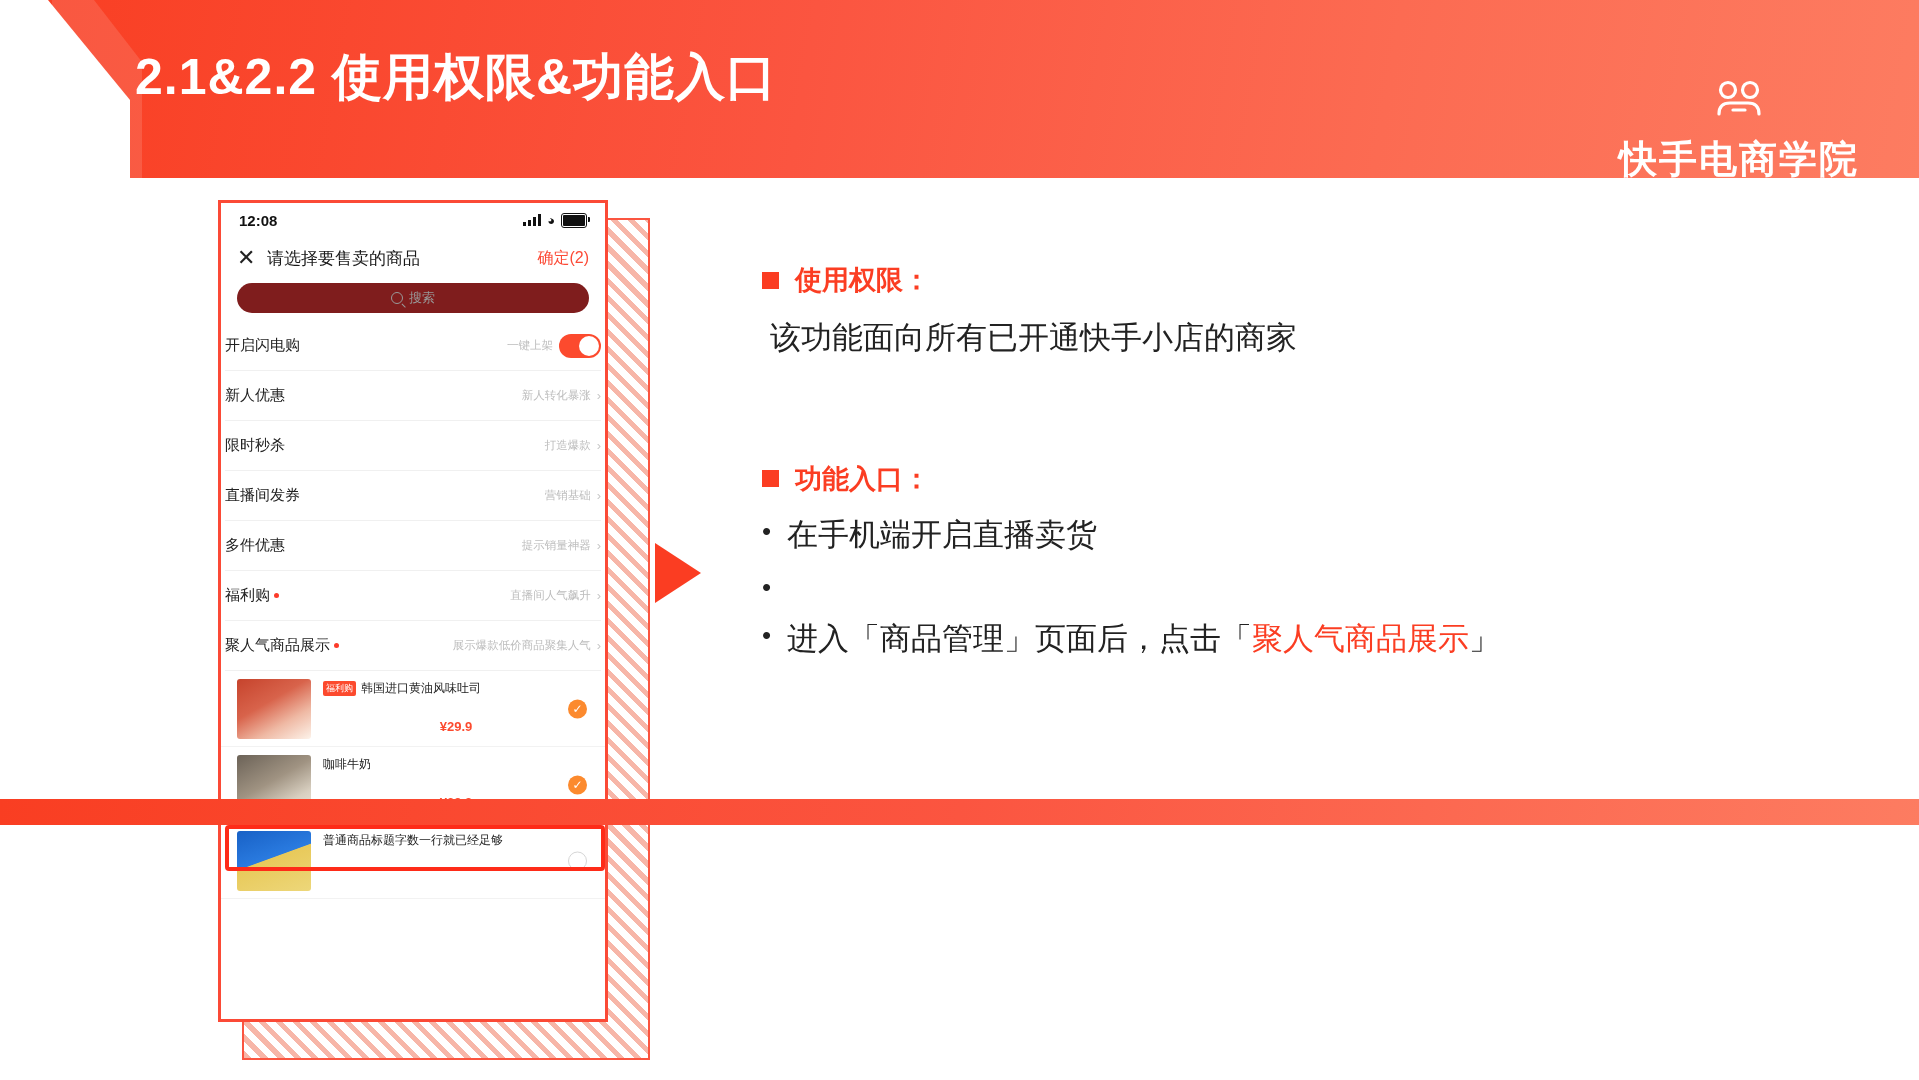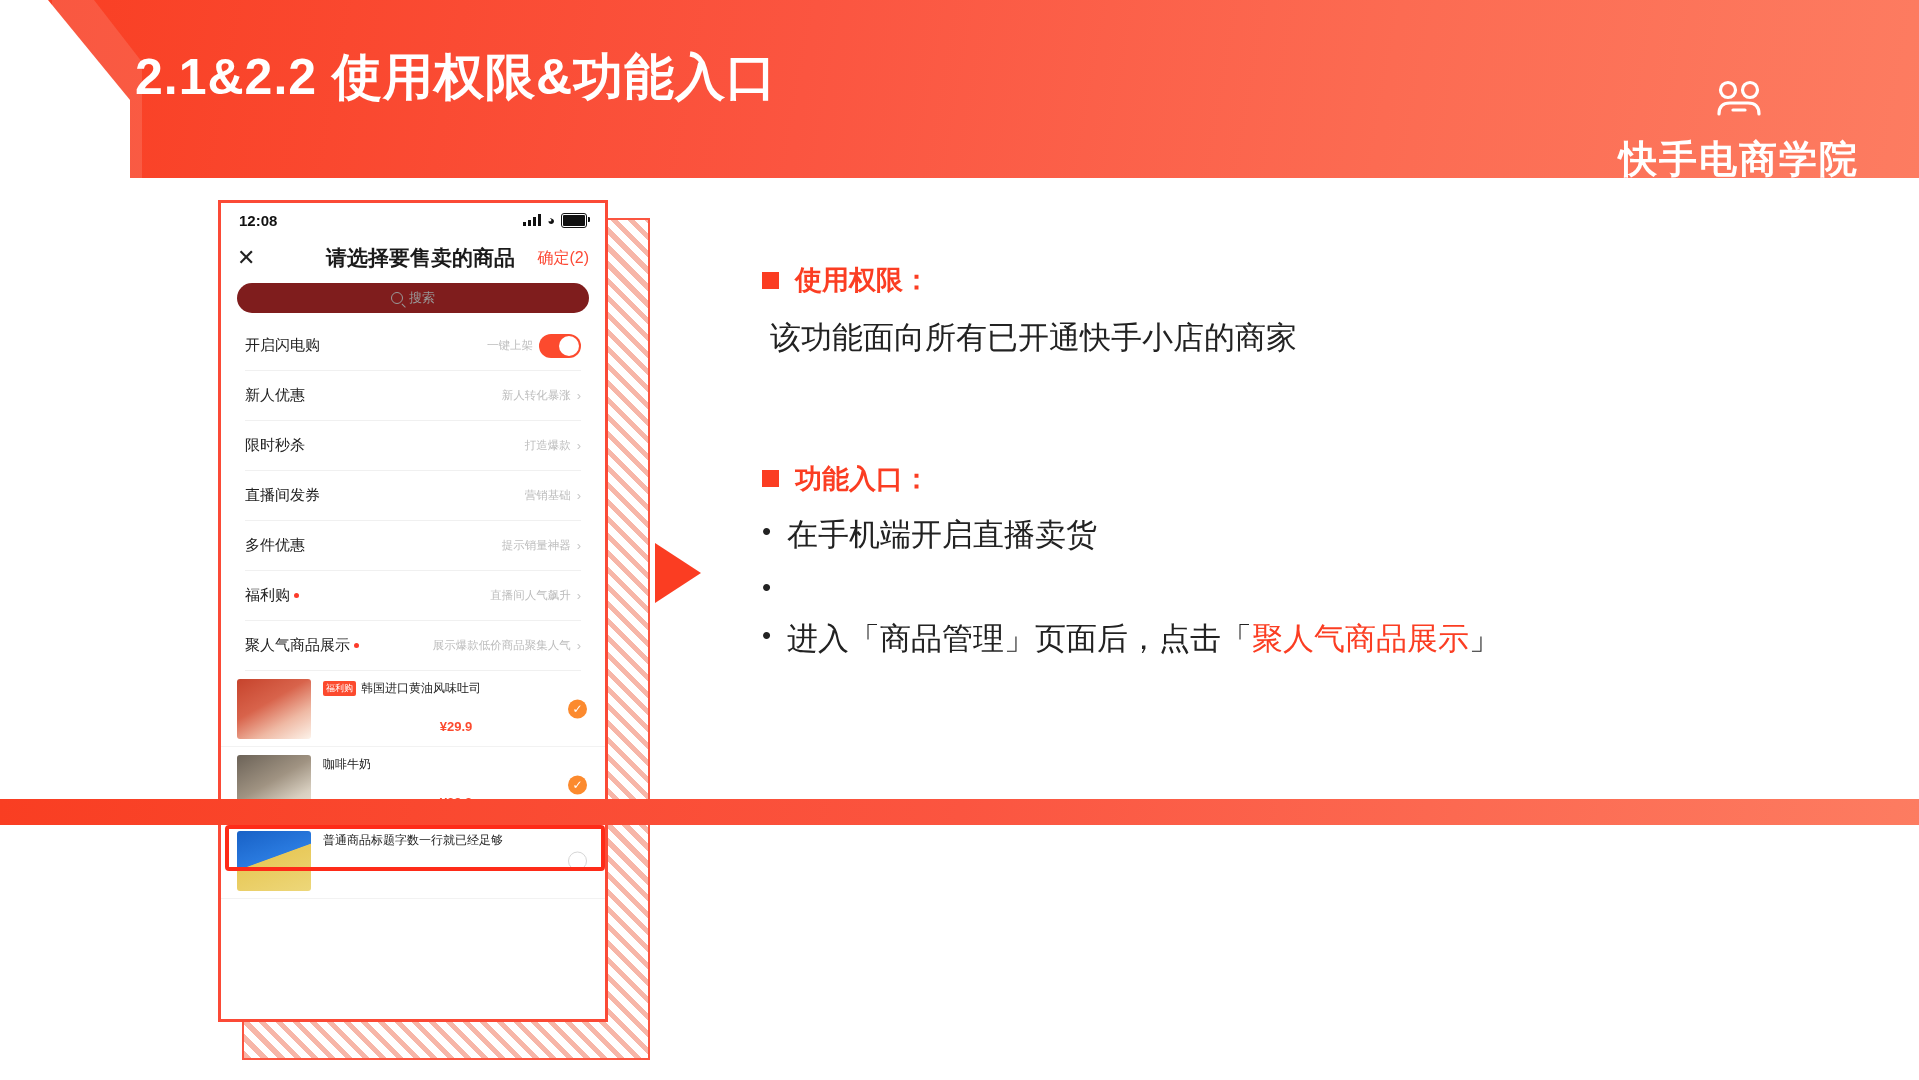--- a/index.html
+++ b/index.html
@@ -173,23 +173,23 @@
     box-sizing: border-box;
   }
   .nav-close {
     font-size: 22px;
     color: #222;
     line-height: 1;
     width: 30px;
   }
   .nav-title {
     flex: 1;
-    text-align: right;
-    font-size: 21px;
-    font-weight: bold;
+    text-align: left;
+    font-size: 17px;
+    font-weight: normal;
     color: #1a1a1a;
   }
   .nav-confirm {
     font-size: 16px;
     color: #fc4a36;
     width: 74px;
     text-align: right;
     font-weight: 500;
   }
 
@@ -216,21 +216,21 @@
     content: "";
     position: absolute;
     right: -4px; bottom: -3px;
     width: 5px; height: 1.4px;
     background: #999;
     transform: rotate(45deg);
   }
 
   .row {
     height: 50px;
-    margin: 0 24px;
+    margin: 0 4px;
     border-bottom: 1px solid #f0f0f0;
     display: flex;
     align-items: center;
     justify-content: space-between;
     box-sizing: border-box;
   }
   .row-label {
     font-size: 15px;
     color: #222;
     display: flex;

